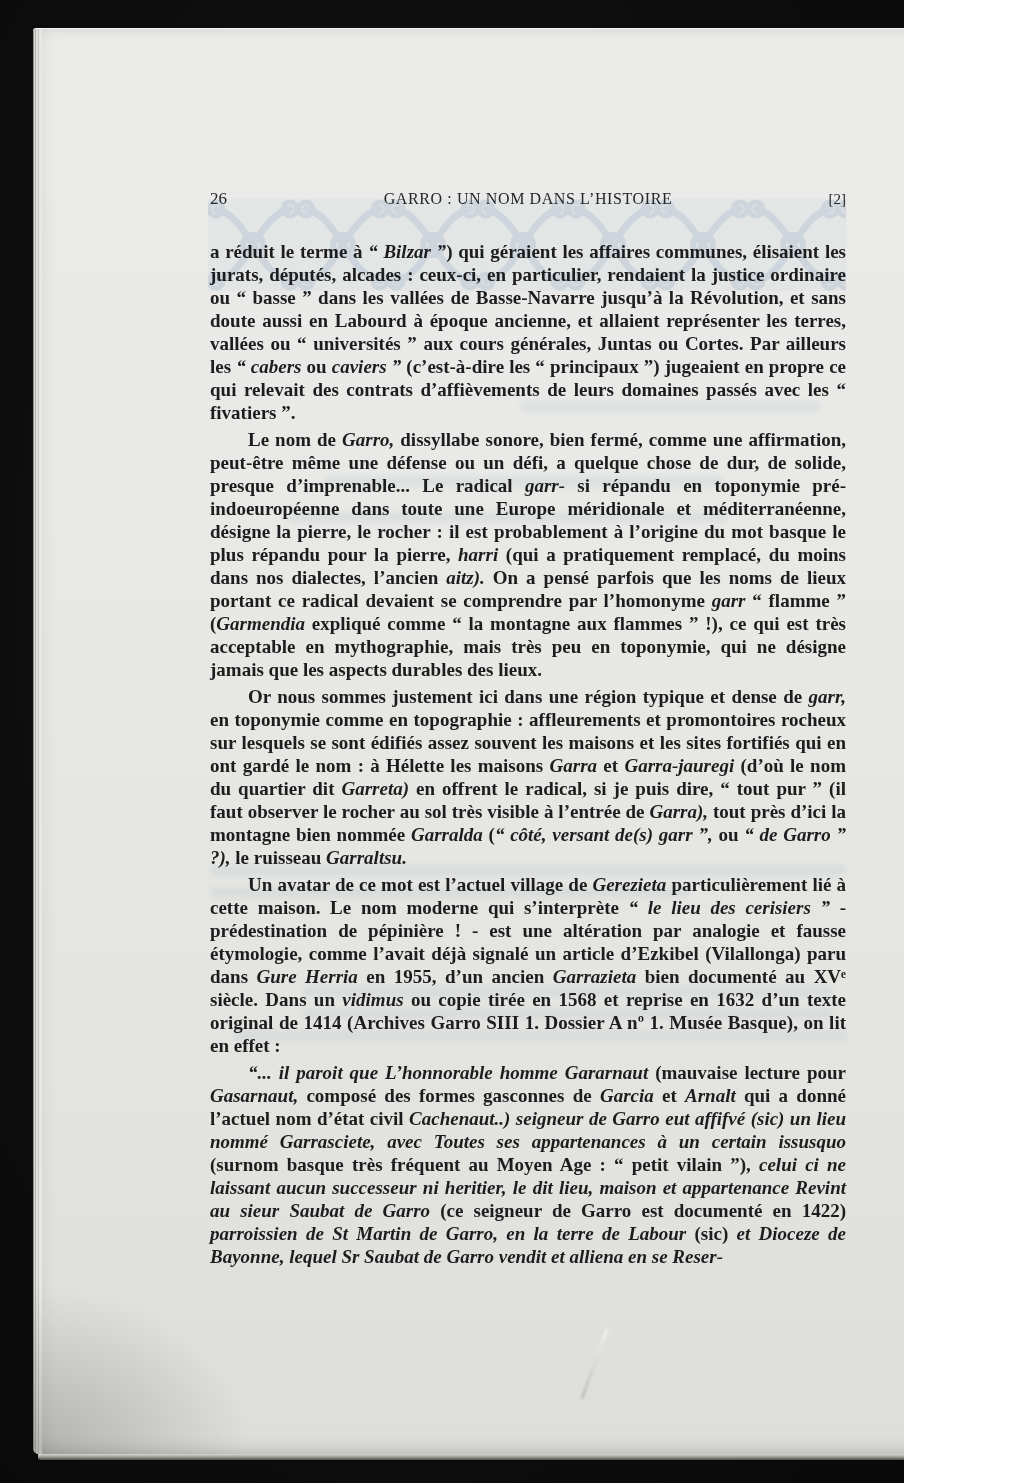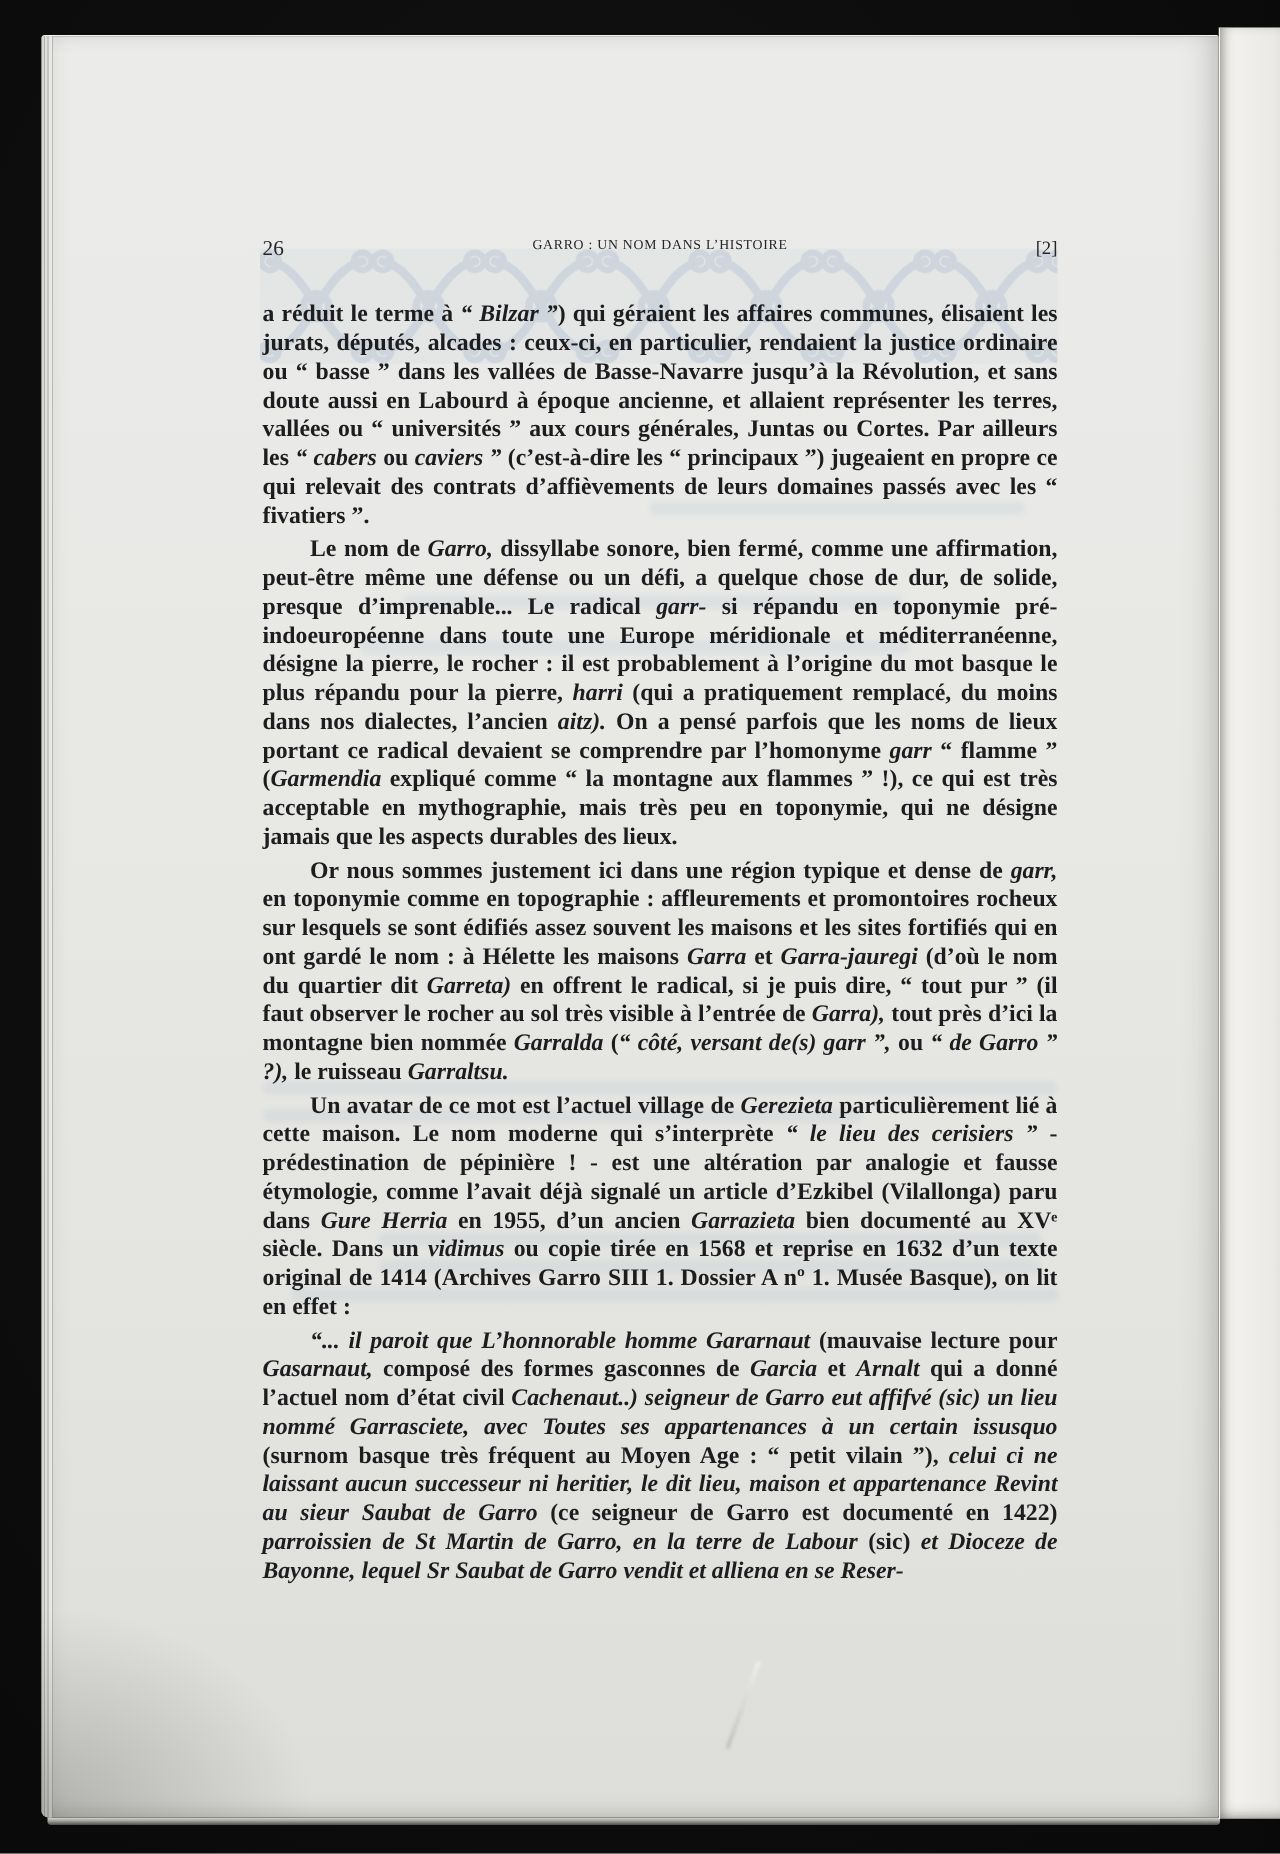--- a/index.html
+++ b/index.html
@@ -1,18 +1,18 @@
 <!DOCTYPE html>
 <html lang="fr"><head>
 <meta charset="utf-8">
 <style>
   html,body{margin:0;padding:0;}
   .stage{
     position:relative;
-    width:1024px;height:1483px;
+    width:904px;height:1483px;
     background:radial-gradient(ellipse at 45% 40%, #151515 0%, #0d0d0d 60%, #090909 100%);
     overflow:hidden;
     font-family:"Liberation Serif","DejaVu Serif",serif;
   }
   
   .book-page{
     position:absolute;left:33px;top:28px;width:942px;height:1425px;
     background:linear-gradient(180deg,#ebecea 0%,#e8e9e5 40%,#e3e4e0 75%,#dddeda 100%);
     border-radius:3px 2px 2px 6px;
     border-top:1px solid #f5f5f2;
@@ -40,21 +40,21 @@
     box-shadow:inset 6px 0 9px -4px rgba(70,70,64,0.55), inset 0 -8px 10px -7px rgba(70,70,64,0.5);
   }
   
   .header-row{
     position:absolute;left:177px;top:160px;width:636px;height:22px;
     color:#26262a;z-index:3;
   }
   .page-num{position:absolute;left:0;top:0;font-size:17px;}
   .running-title{
     position:absolute;left:0;right:0;top:1px;text-align:center;
-    font-size:11px;letter-spacing:0.6px;
+    font-size:16px;letter-spacing:0.6px;
   }
   .issue-mark{position:absolute;right:0;top:2px;font-size:15px;}
   
   .frieze{
     position:absolute;left:175px;top:170px;width:638px;height:92px;
     background:rgba(168,184,205,0.10);z-index:1;
   }
   
   .ghost{
     position:absolute;height:11px;background:#8aa0bc;opacity:0.12;

